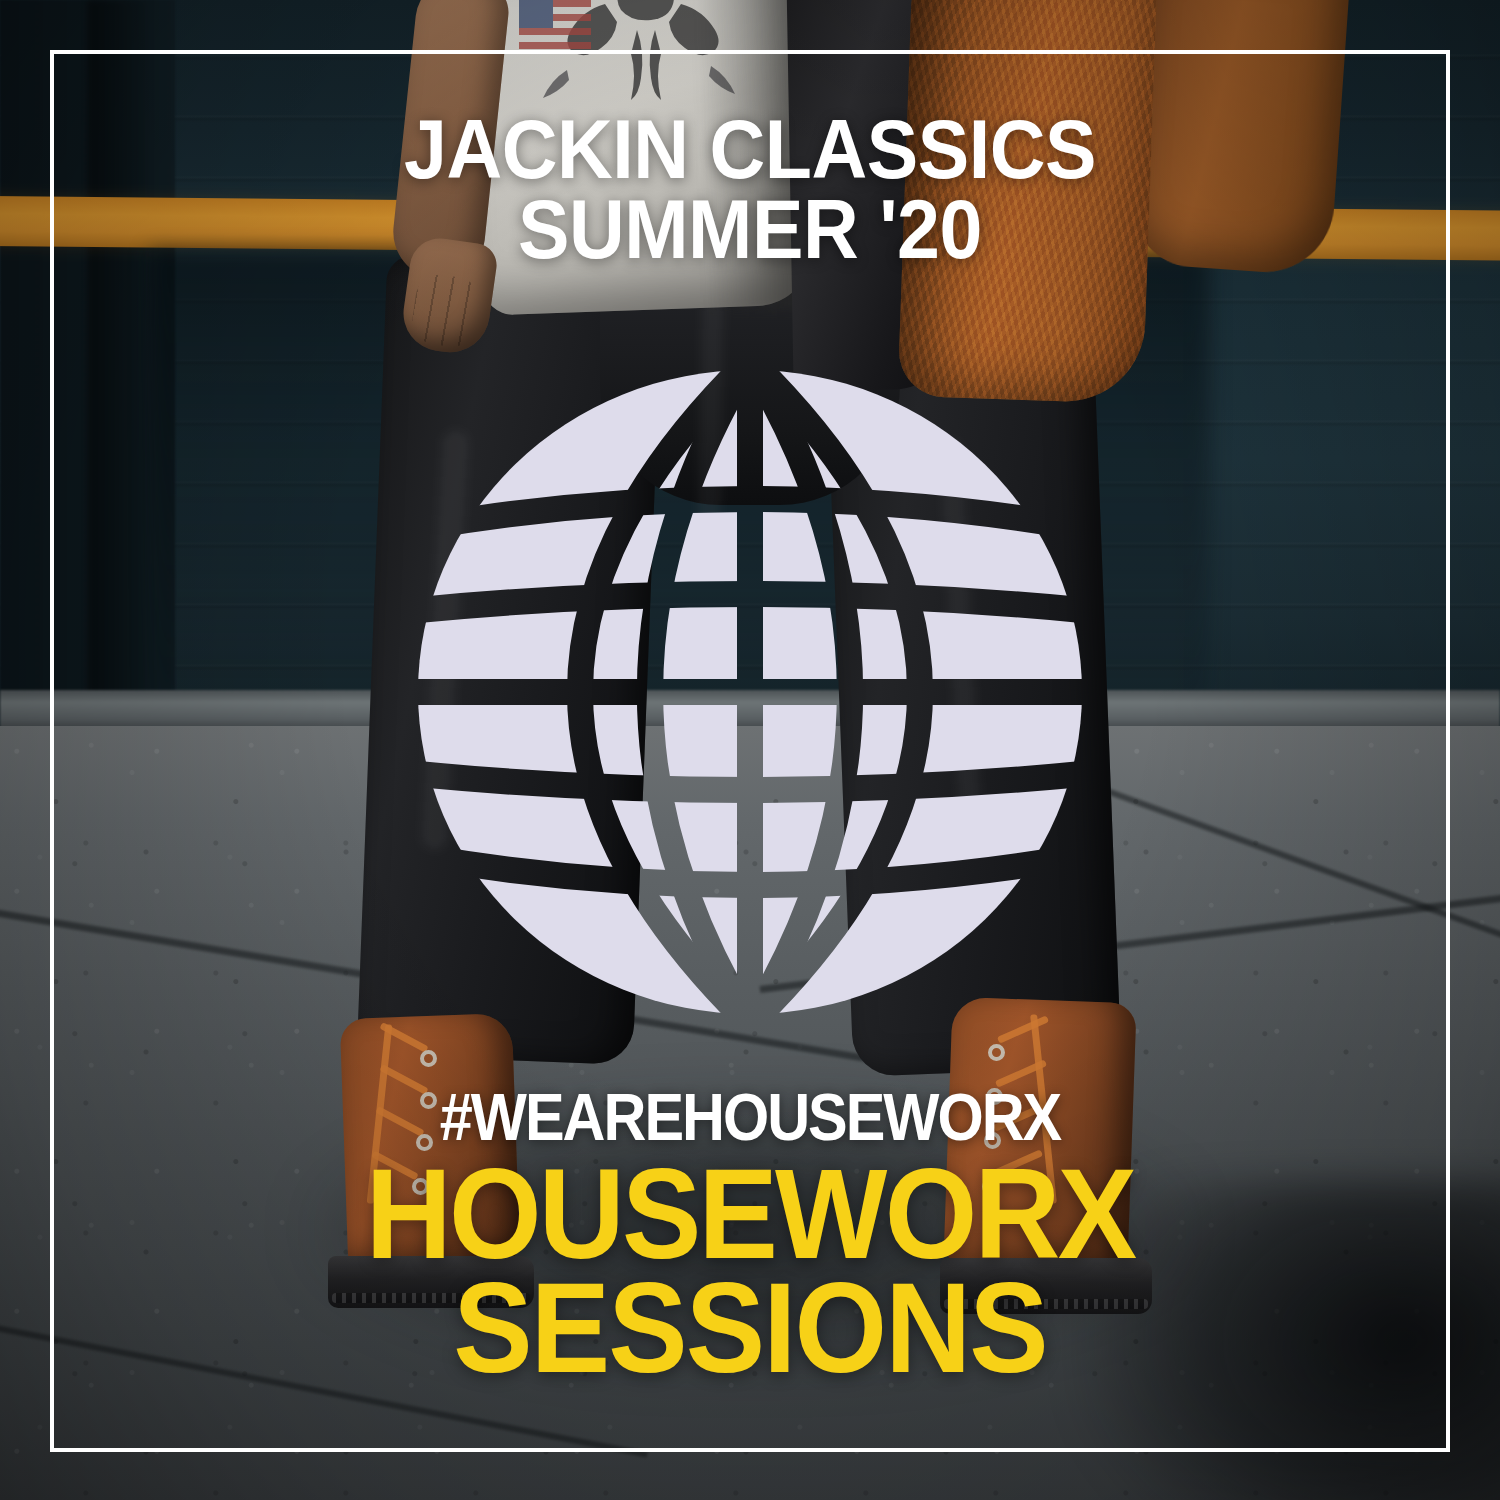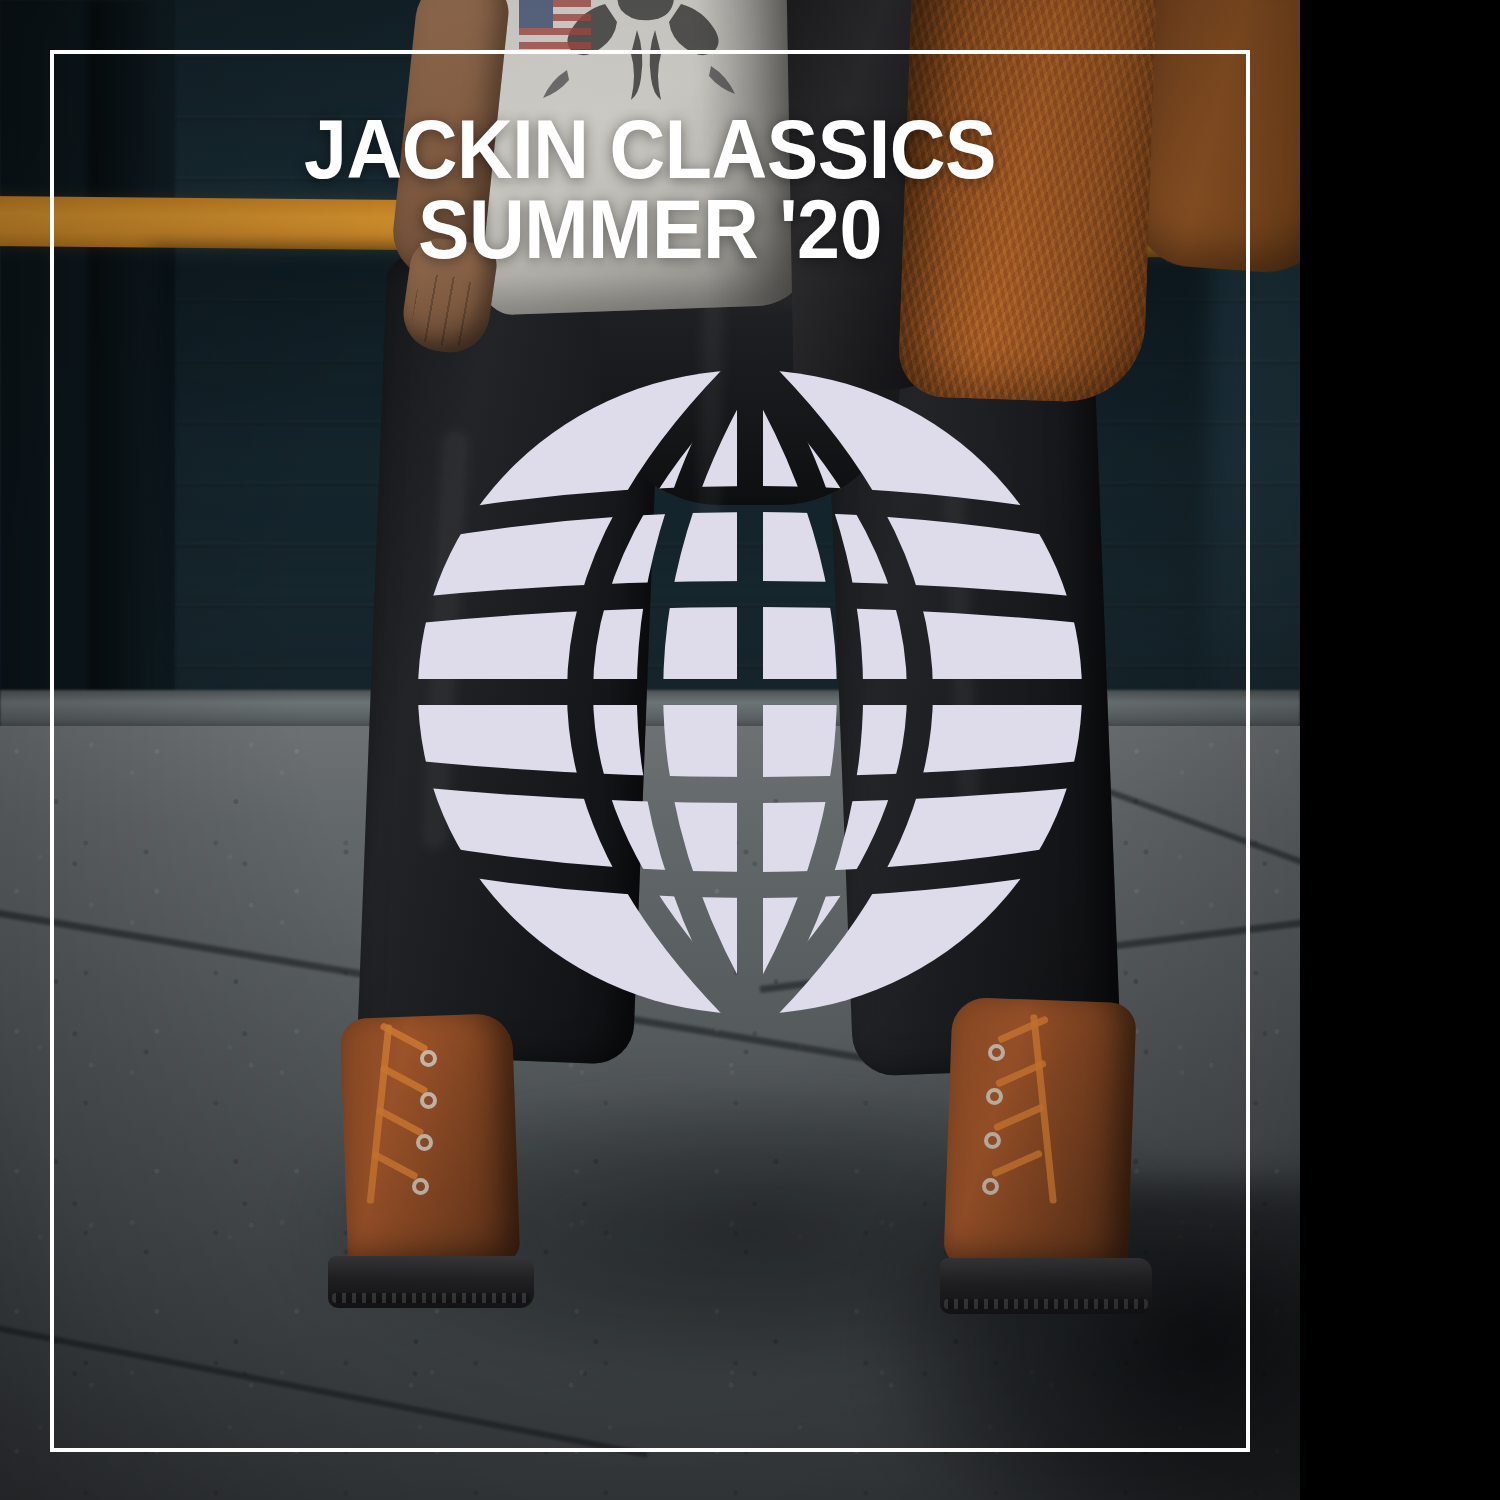--- a/index.html
+++ b/index.html
@@ -1,21 +1,21 @@
 <!DOCTYPE html>
 <html><head>
 <meta charset="utf-8">
 <title>Jackin Classics Summer '20 — Houseworx Sessions</title>
 <style>
   html,body{margin:0;padding:0;background:#000;}
   *{box-sizing:border-box;}
 
   #cover{
     position:relative;
-    width:1300px;height:1500px;
+    width:1500px;height:1500px;
     overflow:hidden;
     font-family:"Liberation Sans","DejaVu Sans",sans-serif;
     background:#14242c;
     user-select:none;
   }
 
   
   .photo{position:absolute;inset:0;overflow:hidden;}
 
   
@@ -402,16 +402,21 @@
     <g clip-path="url(#sphereClip)" mask="url(#gridMask)">
       <rect x="0" y="0" width="700" height="680" fill="#DEDCEB"></rect>
     </g>
   </svg>
 
   <div class="title-block">
     <div class="title-l1">JACKIN CLASSICS</div>
     <div class="title-l2">SUMMER '20</div>
   </div>
 
+  <div class="bottom-block">
+    <div class="hashtag">#WEAREHOUSEWORX</div>
+    <div class="brand">HOUSEWORX</div>
+    <div class="sub">SESSIONS</div>
+  </div>
 
   <div class="frame"></div>
 
 </div>
 
 </body></html>

